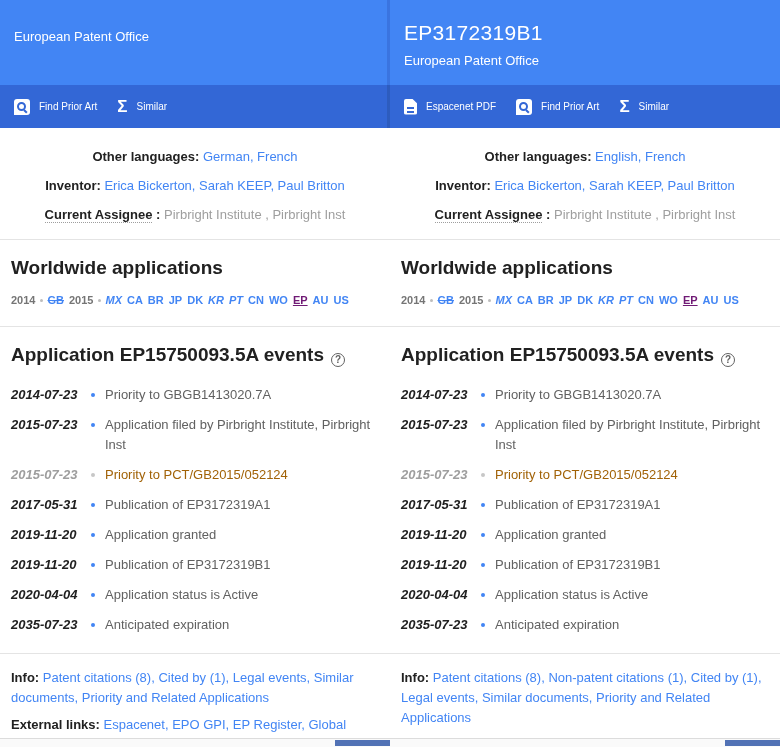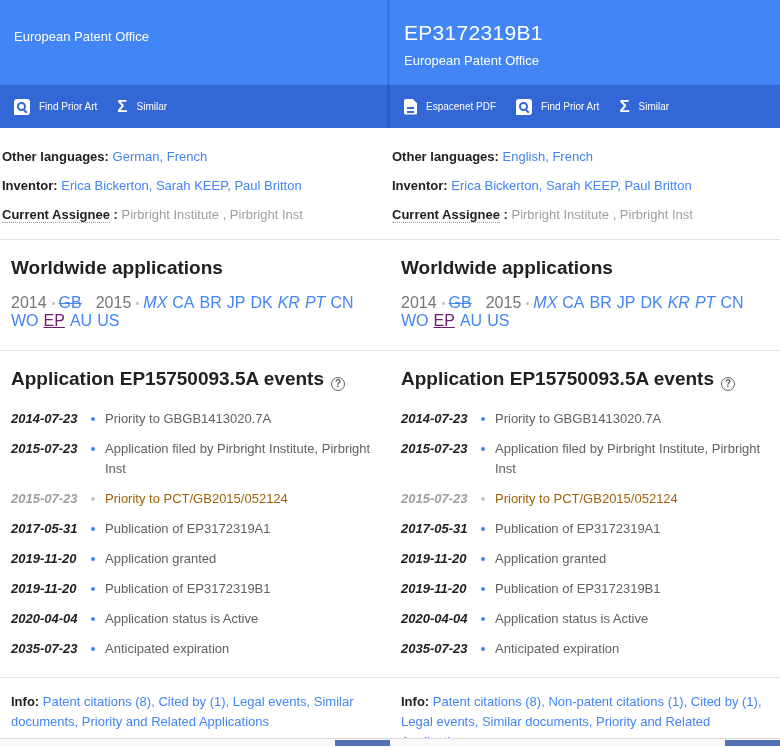--- a/index.html
+++ b/index.html
@@ -25,34 +25,34 @@
     border:2px solid #3367d6; border-radius:50%; }
   .find-prior-art-icon::after { content:""; position:absolute; left:10px; top:10px; width:4px; height:2px;
     background:#3367d6; transform:rotate(45deg); transform-origin:left center; }
   .download-pdf-icon { position:relative; width:13px; height:16px; background:#fff; border-radius:2px;
     clip-path:polygon(0 0,62% 0,100% 30%,100% 100%,0 100%); }
   .download-pdf-icon::after { content:""; position:absolute; left:3px; top:8px; width:7px; height:2px;
     background:#3367d6; box-shadow:0 4px 0 #3367d6; }
   .similar-sigma-icon::before { content:"Σ"; font-size:17px; font-weight:bold; color:#fff; line-height:1; }
 
   
-  .meta { padding:8px 2px 16px; border-bottom:1px solid #e4e4e4; }
+  .meta { padding:8px 2px 16px; border-bottom:1px solid #e4e4e4;text-align:center; }
   .mrow { margin-top:13px; line-height:16px; }
   .lbl { font-weight:bold; color:#212121; }
   .dotted { border-bottom:1px dotted #9e9e9e; }
   a, .links { color:#4285f4; text-decoration:none; }
   .gray { color:#9e9e9e; }
 
   
   .world { padding:17px 11px 20px; border-bottom:1px solid #e4e4e4; }
   .sect-title { font-weight:bold; font-size:19px; color:#212121; }
   .apps { margin-top:15px; display:flex; align-items:center; flex-wrap:wrap; }
-  .tok { font-weight:normal; font-size:16px; margin-right:5px; color:#4285f4; }
+  .tok { font-weight:bold; font-size:11px; margin-right:5px; color:#4285f4; }
   .tok.year { color:#757575; }
-  .tok.year.gap { margin-left:9px; }
+  .tok.year.gap { }
   .tok.sep { width:3px; height:3px; background:#bdbdbd; border-radius:50%; margin:0 4px 0 0; padding:0; }
   .tok.struck { text-decoration:line-through; }
   .tok.italic { font-style:italic; }
   .tok.current { color:#701a75; text-decoration:underline; }
 
   
   .events { padding:17px 11px 8px; border-bottom:1px solid #e4e4e4; }
   .help-icon { display:inline-flex; width:14px; height:14px; border:1px solid #616161; border-radius:50%;
     align-items:center; justify-content:center; font-size:10px; font-weight:bold; color:#616161;
     margin-left:7px; vertical-align:-2px; }

